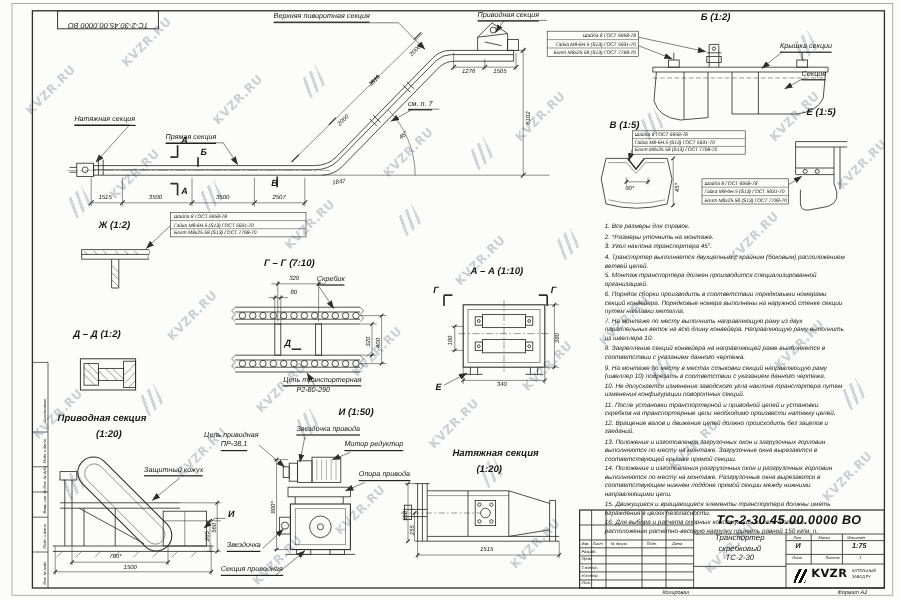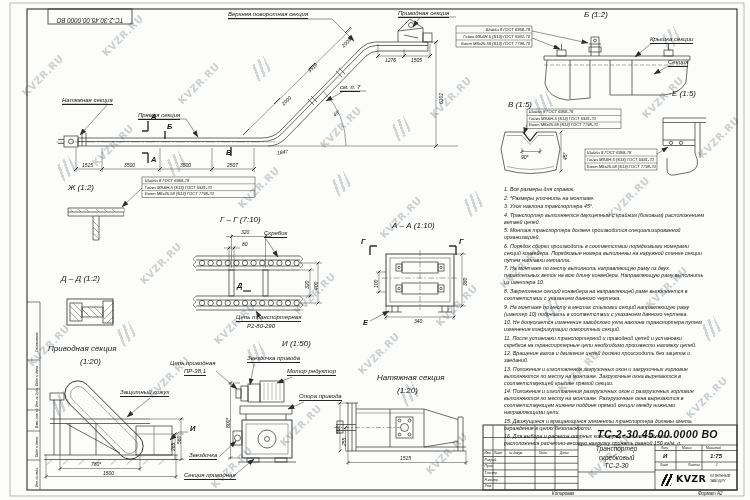--- a/index.html
+++ b/index.html
@@ -1,21 +1,21 @@
 <!DOCTYPE html>
 <html><head>
 <meta charset="utf-8">
 <style>
   html,body{margin:0;padding:0;background:#fff}
   #sheet{position:relative;width:750px;height:500px;background:#fcfcfa;overflow:hidden;
          font-family:"Liberation Sans",sans-serif}
   svg.art{position:absolute;left:0;top:0}
   .L{position:absolute;white-space:nowrap;font-style:italic;color:#161616;
      font-size:6px;line-height:1;font-family:"Liberation Sans",sans-serif}
-  .s8{font-size:8px;font-weight:400}
+  .s8{font-size:8px;font-weight:700}
   .mk{font-size:7.5px;font-weight:700}
   .s5{font-size:5px}
   .f{font-size:4.1px}
   .n3{font-size:3.2px}
   .n34{font-size:3.4px}
   .ul{border-bottom:.6px solid #222;padding-bottom:.5px}
   .rv{transform:rotate(-90deg);transform-origin:0 0}
   .r45{transform:rotate(-45deg);transform-origin:0 0}
   .ctr{text-align:center}
   .notes{position:absolute;left:504px;top:186px;width:201px;
@@ -345,21 +345,21 @@
   <div class="L s5" style="left:227px;top:163px">2507</div>
   <div class="L s5 r45" style="left:281px;top:103px">2000</div>
   <div class="L s5 r45" style="left:307px;top:70px">3519</div>
   <div class="L s5 r45" style="left:341px;top:45px">2006</div>
   <div class="L s5" style="left:385px;top:58px">1276</div>
   <div class="L s5" style="left:411px;top:58px">1505</div>
   <div class="L s5 rv" style="left:439px;top:104px">6102</div>
   <div class="L s5" style="left:333px;top:111px;transform:rotate(-38deg)">45°</div>
   <div class="L s5" style="left:277px;top:150px;transform:rotate(-8deg)">1847</div>
 
-  <div class="L s8" style="left:68px;top:184px">Ж (1:2)</div>
+  <div class="L s8" style="left:82px;top:184px">Ж (1:2)</div>
   <div class="L f" style="left:145px;top:178.8px">Шайба 8 ГОСТ 6958-78</div>
   <div class="L f" style="left:145px;top:185.6px">Гайка М8-6Н.5 (S13) ГОСТ 5931-70</div>
   <div class="L f" style="left:145px;top:192.4px">Болт М8х25.58 (S13) ГОСТ 7798-70</div>
 
   <div class="L s8" style="left:584px;top:11px">Б (1:2)</div>
   <div class="L ul" style="left:650px;top:36px">Крышка секции</div>
   <div class="L ul" style="left:668px;top:59px">Секция</div>
   <div class="L f" style="left:458px;top:27.8px;width:72px;text-align:right">Шайба 8 ГОСТ 6958-78</div>
   <div class="L f" style="left:458px;top:34.8px;width:72px;text-align:right">Гайка М8-6Н.5 (S13) ГОСТ 5931-70</div>
   <div class="L f" style="left:458px;top:41.8px;width:72px;text-align:right">Болт М8х25.58 (S13) ГОСТ 7798-70</div>

